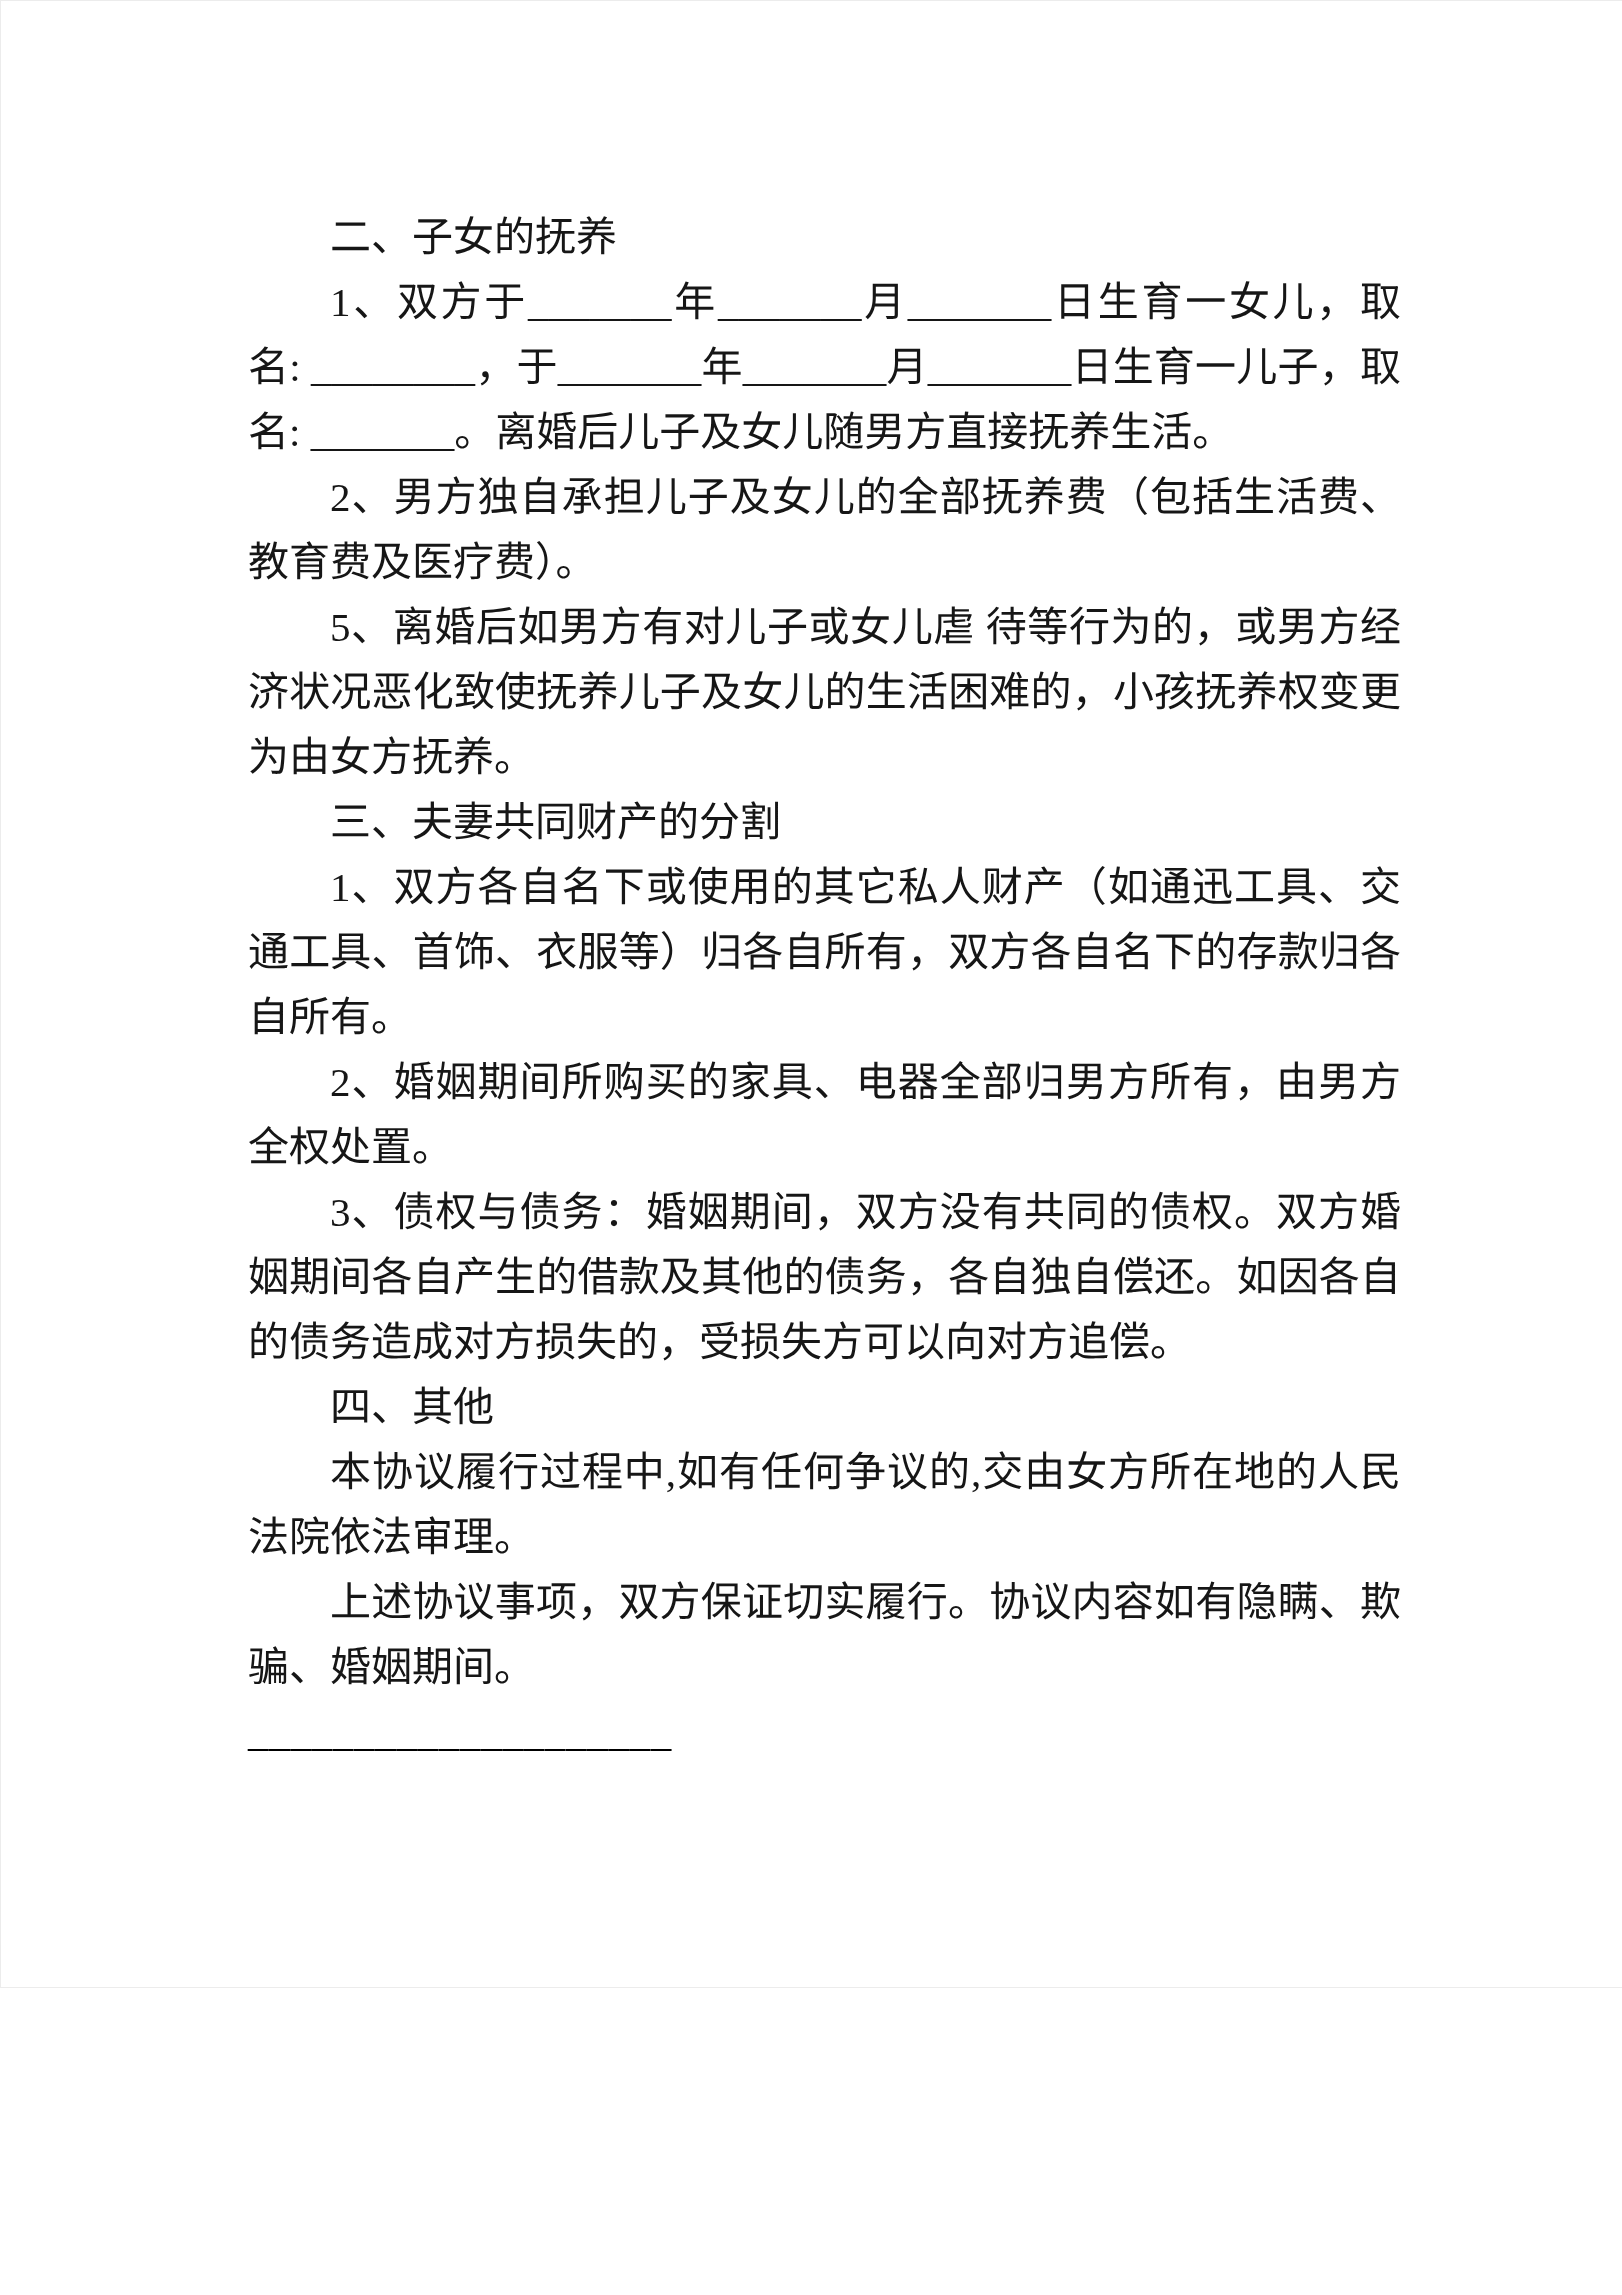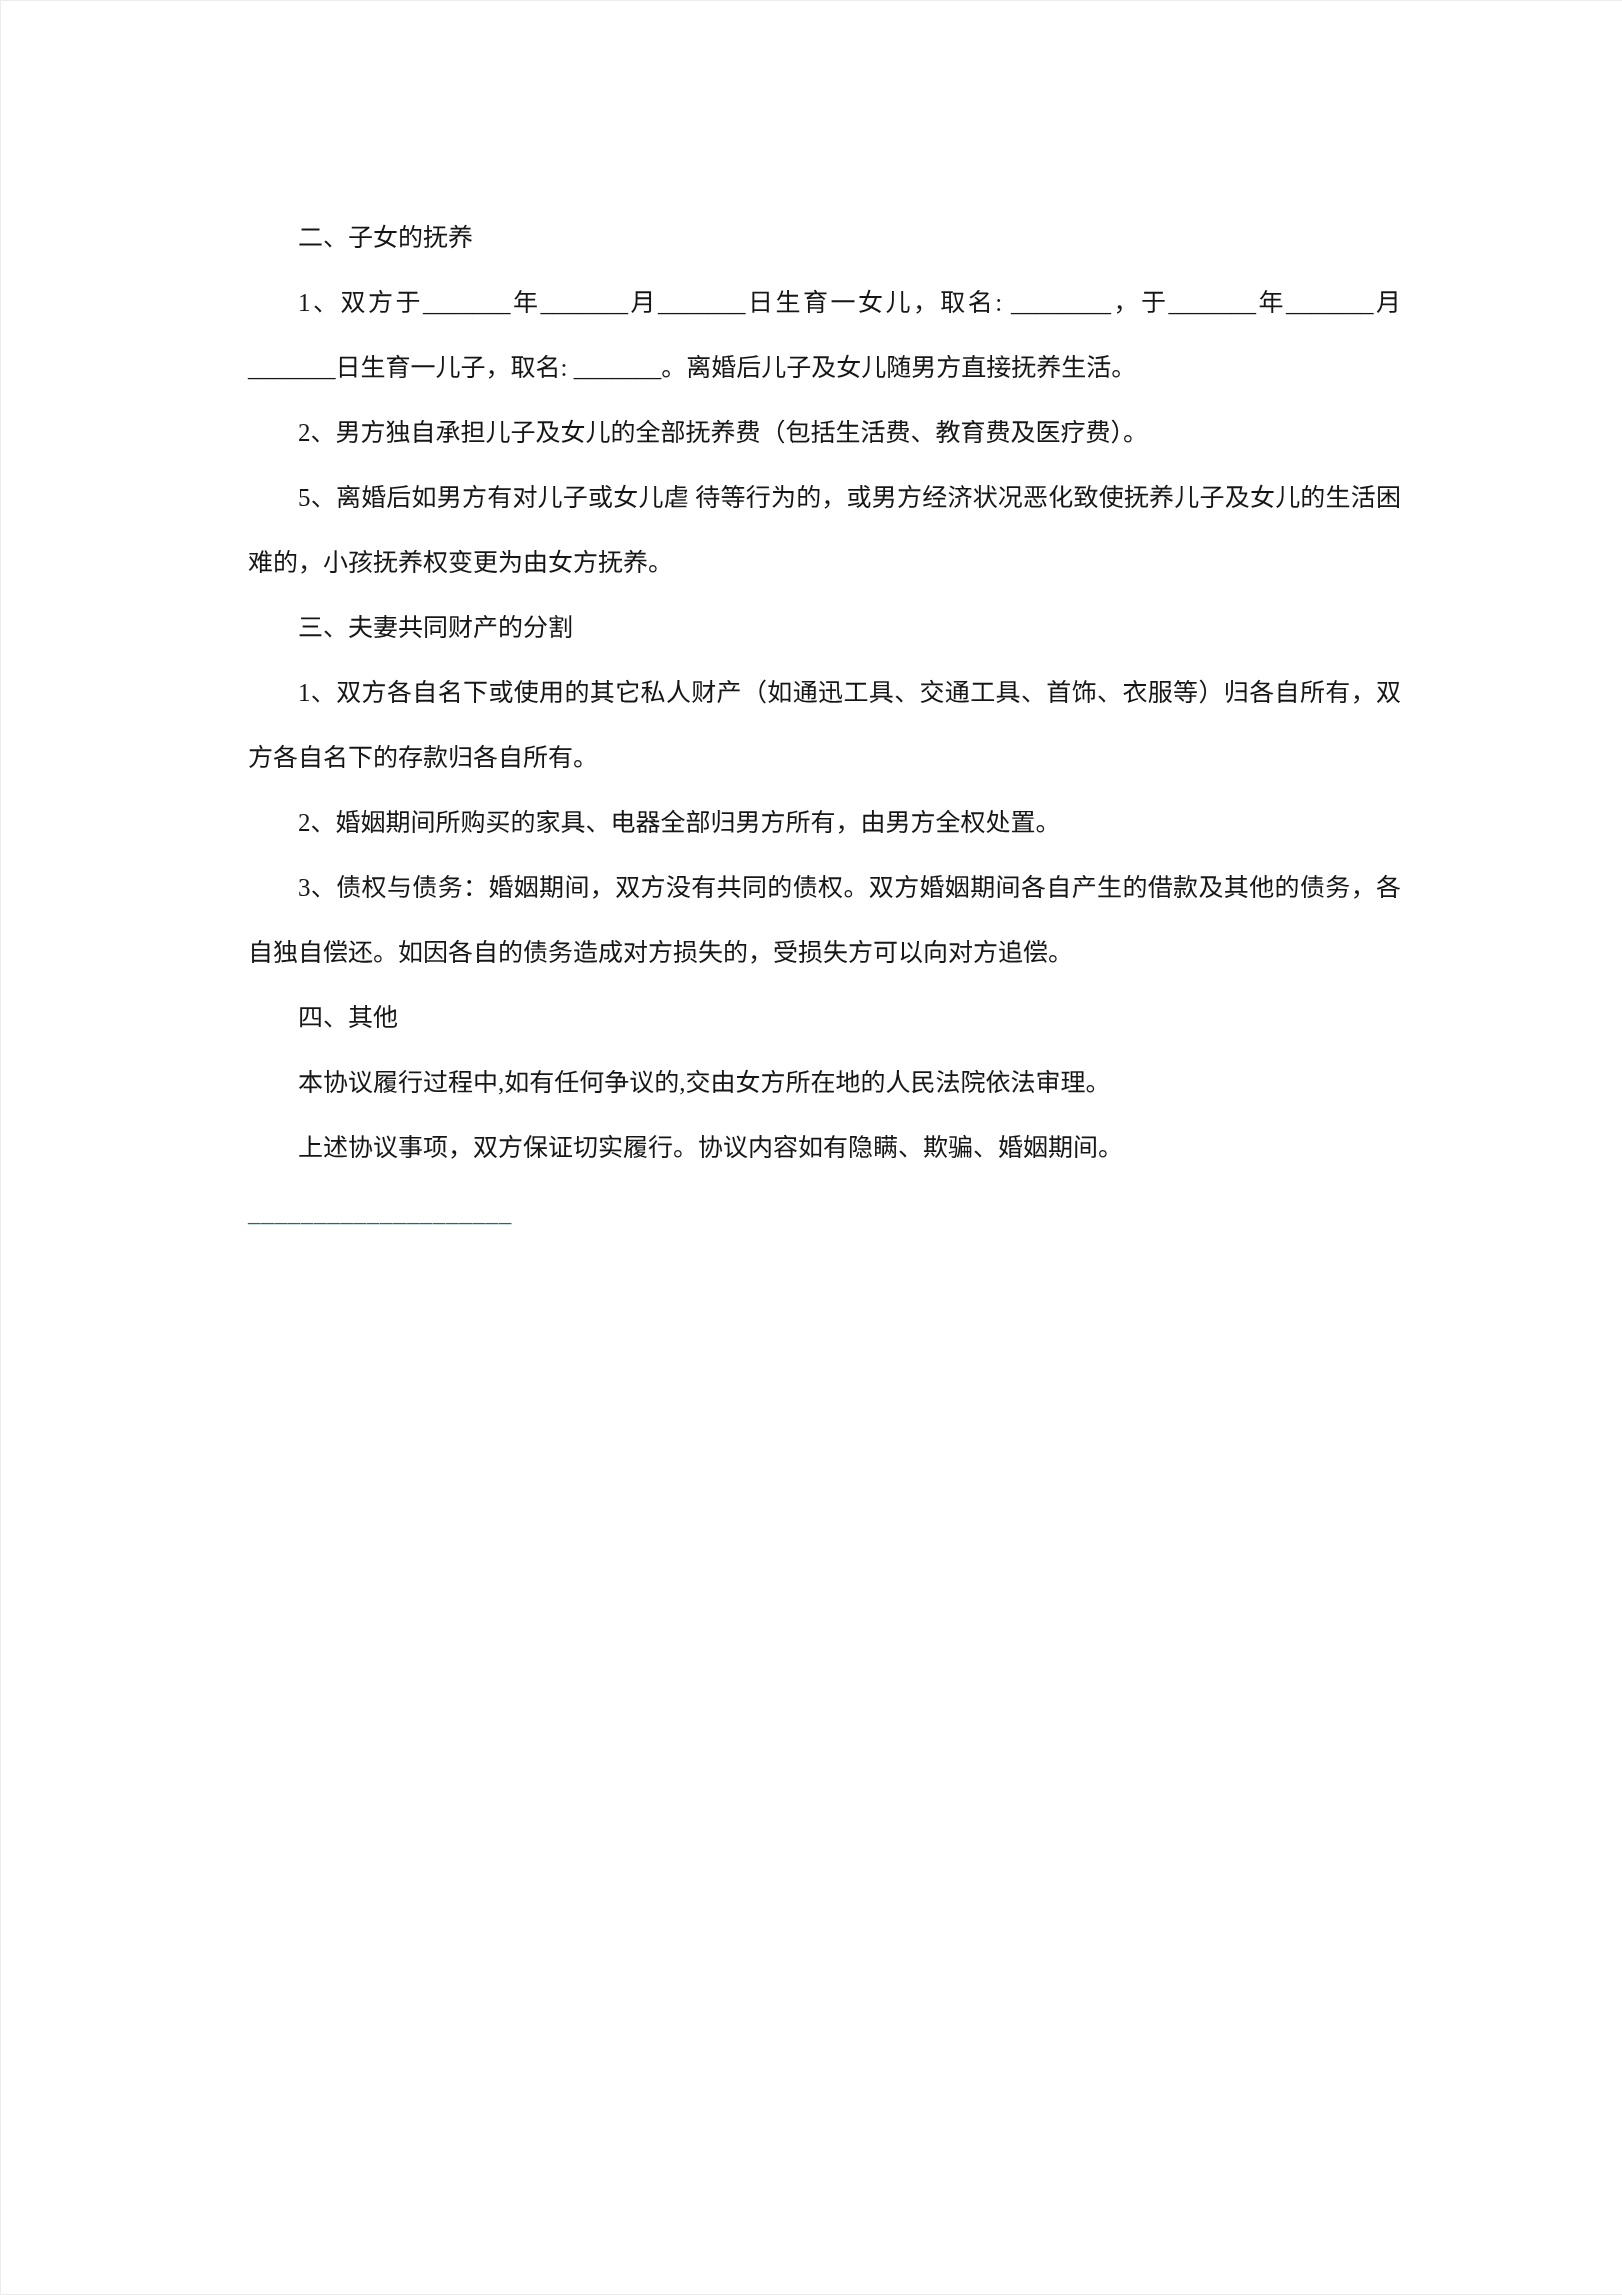--- a/index.html
+++ b/index.html
@@ -5,44 +5,44 @@
 <style>
   html, body {
     margin: 0;
     padding: 0;
     background: #ffffff;
   }
   .page {
     position: relative;
     box-sizing: border-box;
     width: 1623px;
-    height: 2295px;
+    height: 1988px;
     background: #ffffff;
     border: 1.3px solid #ececec;
     padding: 204px 221px 0 247px;
     font-family: "Liberation Serif", "DejaVu Serif", serif;
-    font-size: 25px;
+    font-size: 41px;
     line-height: 65px;
     color: #161616;
   }
   .para {
     margin: 0;
     text-align: justify;
     text-indent: 2em;
     word-break: normal;
     overflow-wrap: break-word;
   }
   .para.heading {
     font-weight: normal;
   }
   .para.flush {
     text-indent: 0;
   }
   .para.blank-line {
-    color: #0f766e;
+    color: #000000;
     letter-spacing: 0.7px;
   }
   .para.signature {
     white-space: nowrap;
   }
 </style>
 </head>
 <body>
 
 <main class="page">

